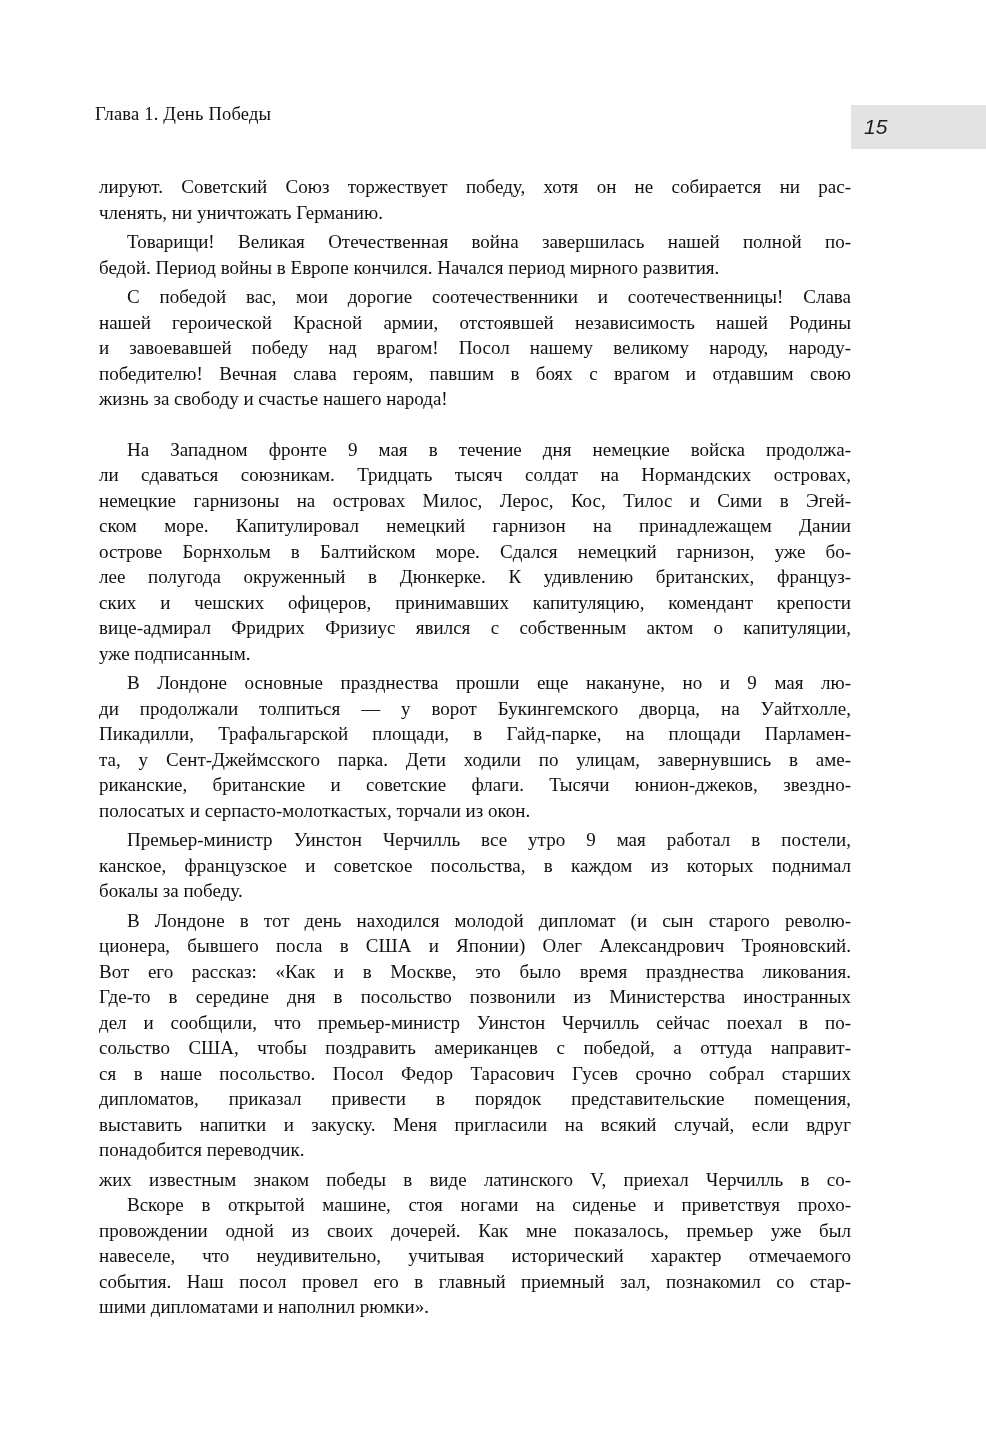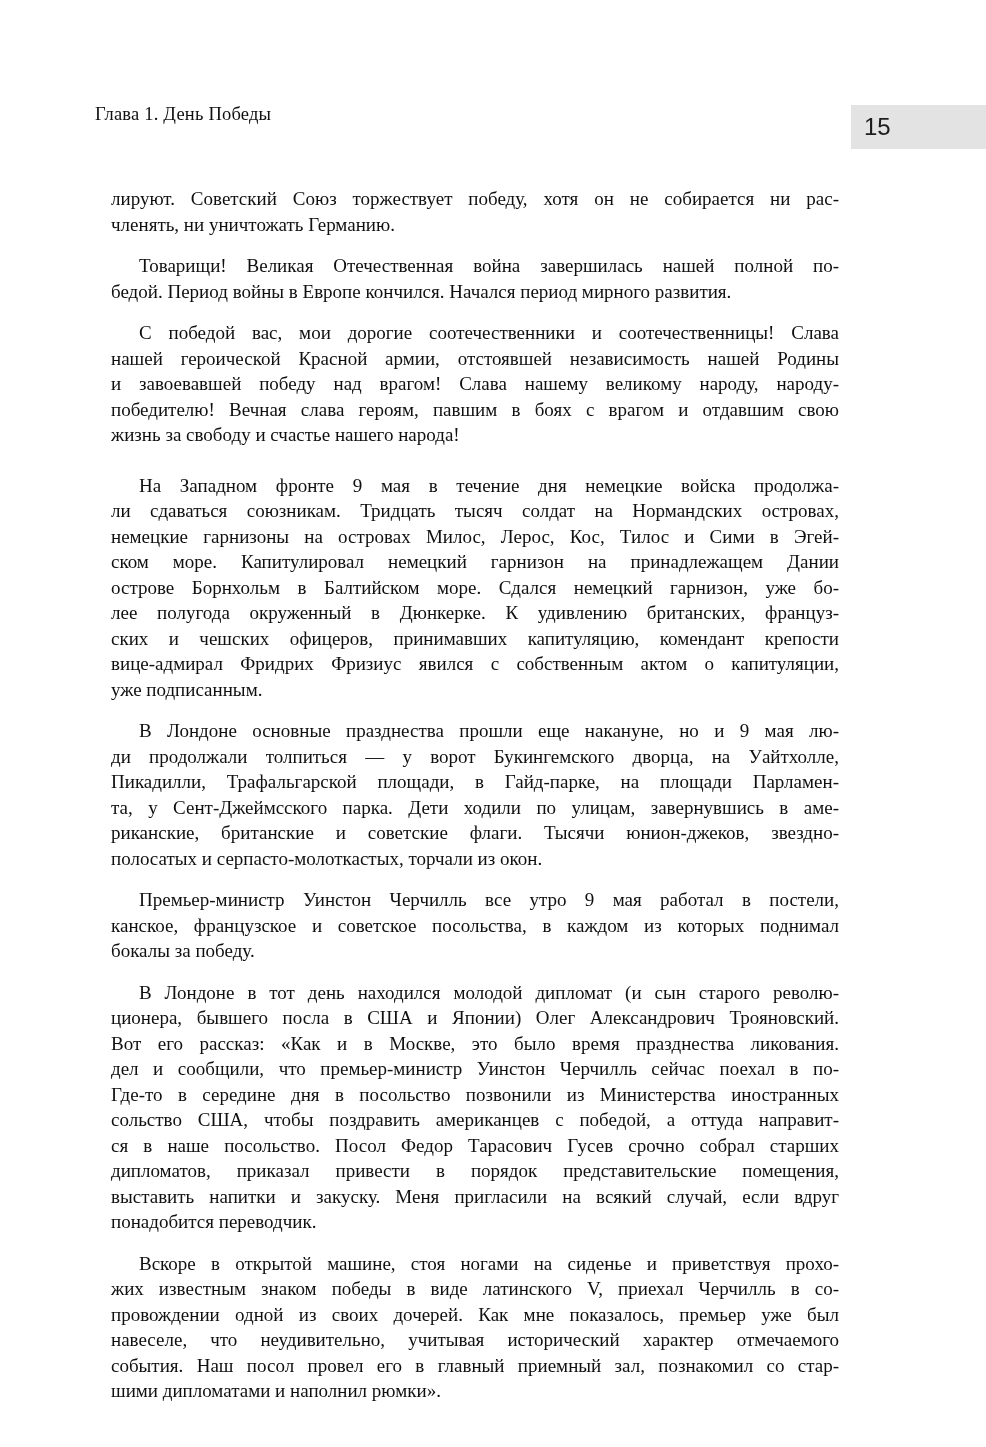--- a/index.html
+++ b/index.html
@@ -30,33 +30,34 @@
     width: 135px;
     height: 44px;
     background: #e3e3e3;
     display: flex;
     align-items: center;
     box-sizing: border-box;
     padding-left: 13px;
   }
   .page-number {
     font-family: "Liberation Sans", "DejaVu Sans", sans-serif;
-    font-size: 24px;
+    font-size: 21px;
     color: #1c1c1c;
+    font-style: italic;
   }
   .body-text {
     position: absolute;
     left: 95px;
     top: 170px;
     width: 760px;
     font-size: 19px;
     line-height: 25.5px;
   }
   .paragraph {
-    margin: 16px;
+    margin: 4px;
     font-family: Liberation Serif, serif;
   }
   .paragraph.gap-before {
     margin-top: 25px;
   }
   .line {
     text-align: justify;
     text-align-last: justify;
   }
   .line.last-line {
@@ -80,21 +81,21 @@
       <div class="line">лируют. Советский Союз торжествует победу, хотя он не собирается ни рас-</div>
       <div class="line last-line">членять, ни уничтожать Германию.</div>
     </div>
     <div class="paragraph">
       <div class="line first-line">Товарищи! Великая Отечественная война завершилась нашей полной по-</div>
       <div class="line last-line">бедой. Период войны в Европе кончился. Начался период мирного развития.</div>
     </div>
     <div class="paragraph">
       <div class="line first-line">С победой вас, мои дорогие соотечественники и соотечественницы! Слава</div>
       <div class="line">нашей героической Красной армии, отстоявшей независимость нашей Родины</div>
-      <div class="line">и завоевавшей победу над врагом! Слава нашему великому народу, народу-</div>
+      <div class="line">и завоевавшей победу над врагом! Посол нашему великому народу, народу-</div>
       <div class="line">победителю! Вечная слава героям, павшим в боях с врагом и отдавшим свою</div>
       <div class="line last-line">жизнь за свободу и счастье нашего народа!</div>
     </div>
     <div class="paragraph gap-before">
       <div class="line first-line">На Западном фронте 9 мая в течение дня немецкие войска продолжа-</div>
       <div class="line">ли сдаваться союзникам. Тридцать тысяч солдат на Нормандских островах,</div>
       <div class="line">немецкие гарнизоны на островах Милос, Лерос, Кос, Тилос и Сими в Эгей-</div>
       <div class="line">ском море. Капитулировал немецкий гарнизон на принадлежащем Дании</div>
       <div class="line">острове Борнхольм в Балтийском море. Сдался немецкий гарнизон, уже бо-</div>
       <div class="line">лее полугода окруженный в Дюнкерке. К удивлению британских, француз-</div>
@@ -112,29 +113,29 @@
     </div>
     <div class="paragraph">
       <div class="line first-line">Премьер-министр Уинстон Черчилль все утро 9 мая работал в постели,</div>
       <div class="line">канское, французское и советское посольства, в каждом из которых поднимал</div>
       <div class="line last-line">бокалы за победу.</div>
     </div>
     <div class="paragraph">
       <div class="line first-line">В Лондоне в тот день находился молодой дипломат (и сын старого револю-</div>
       <div class="line">ционера, бывшего посла в США и Японии) Олег Александрович Трояновский.</div>
       <div class="line">Вот его рассказ: «Как и в Москве, это было время празднества ликования.</div>
+      <div class="line">Где-то в середине дня в посольство позвонили из Министерства иностранных</div>
       <div class="line">дел и сообщили, что премьер-министр Уинстон Черчилль сейчас поехал в по-</div>
-      <div class="line">Где-то в середине дня в посольство позвонили из Министерства иностранных</div>
       <div class="line">сольство США, чтобы поздравить американцев с победой, а оттуда направит-</div>
       <div class="line">ся в наше посольство. Посол Федор Тарасович Гусев срочно собрал старших</div>
       <div class="line">дипломатов, приказал привести в порядок представительские помещения,</div>
       <div class="line">выставить напитки и закуску. Меня пригласили на всякий случай, если вдруг</div>
       <div class="line last-line">понадобится переводчик.</div>
     </div>
     <div class="paragraph">
+      <div class="line">жих известным знаком победы в виде латинского V, приехал Черчилль в со-</div>
       <div class="line first-line">Вскоре в открытой машине, стоя ногами на сиденье и приветствуя прохо-</div>
-      <div class="line">жих известным знаком победы в виде латинского V, приехал Черчилль в со-</div>
       <div class="line">провождении одной из своих дочерей. Как мне показалось, премьер уже был</div>
       <div class="line">навеселе, что неудивительно, учитывая исторический характер отмечаемого</div>
       <div class="line">события. Наш посол провел его в главный приемный зал, познакомил со стар-</div>
       <div class="line last-line">шими дипломатами и наполнил рюмки».</div>
     </div>
   </div>
 
 </body></html>

